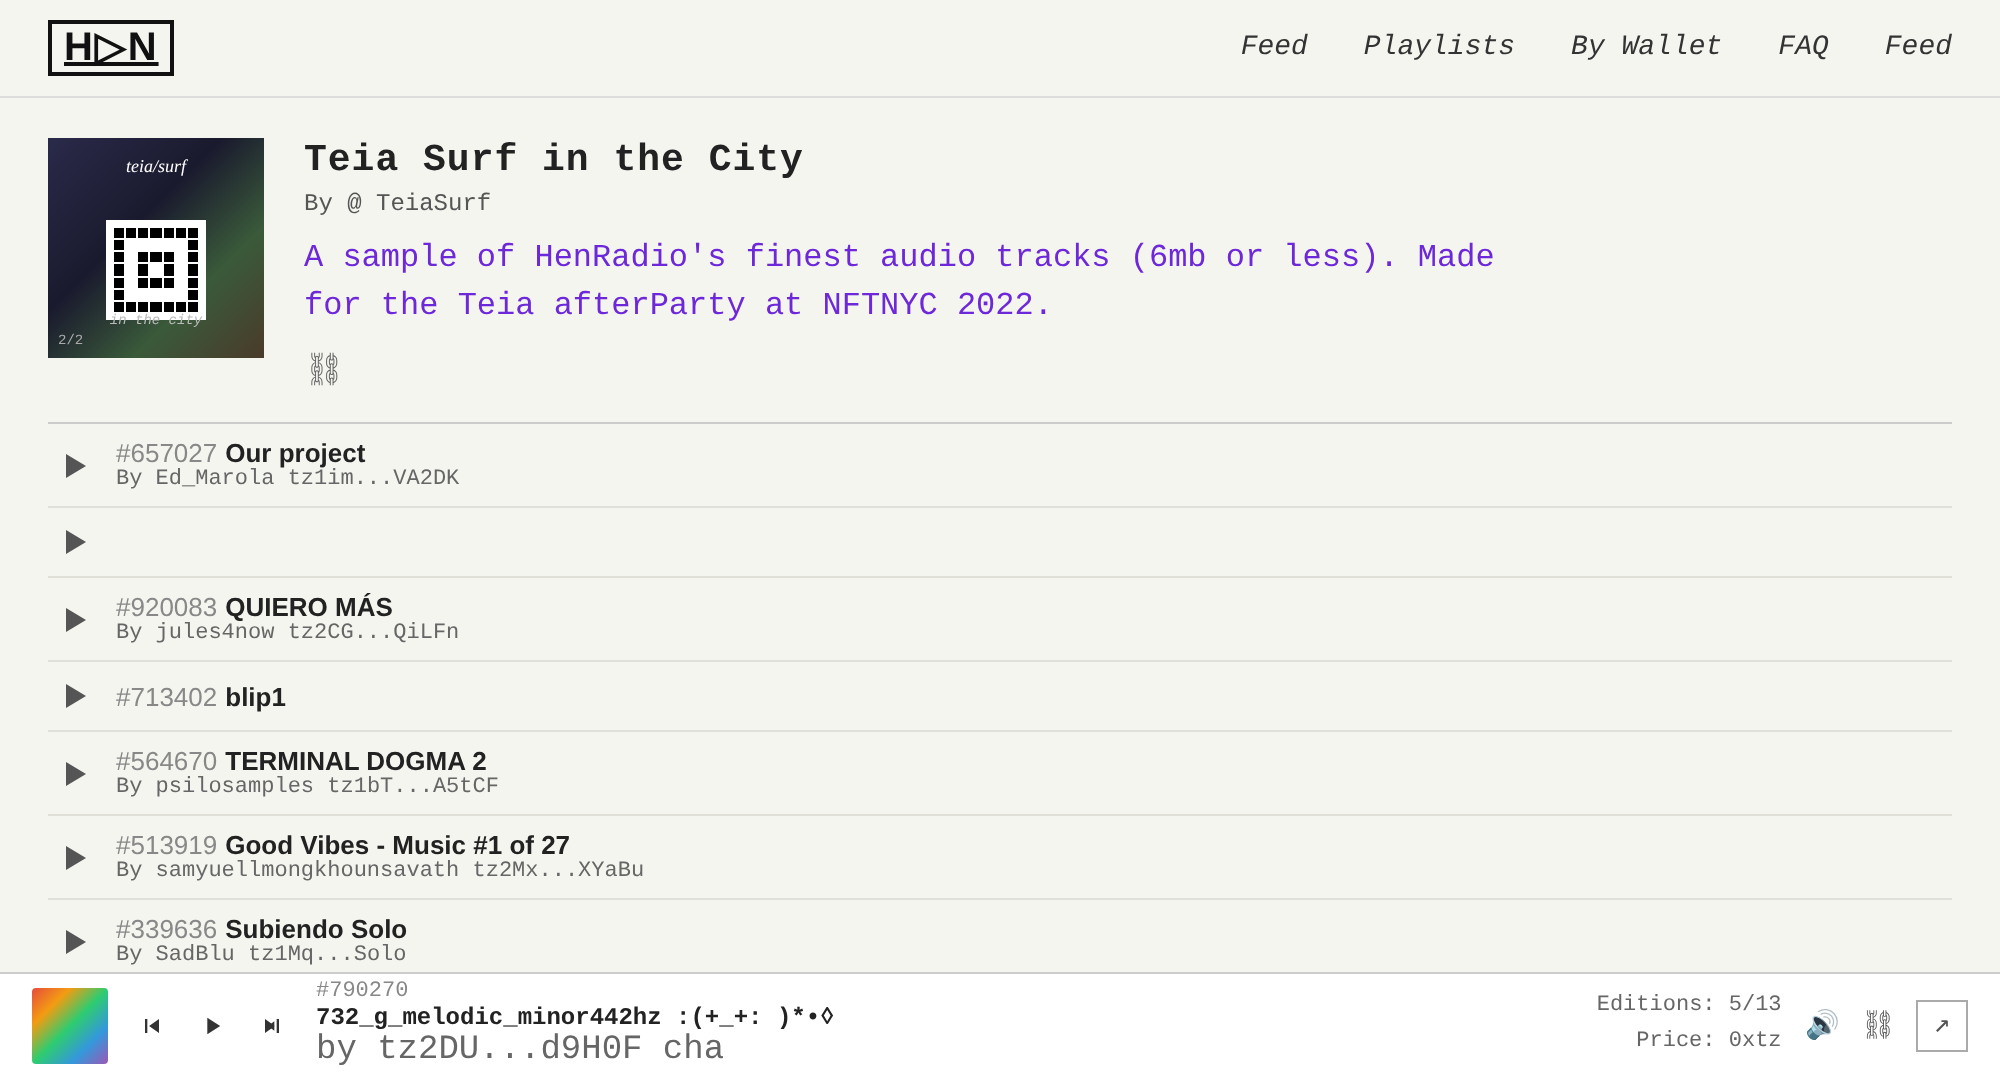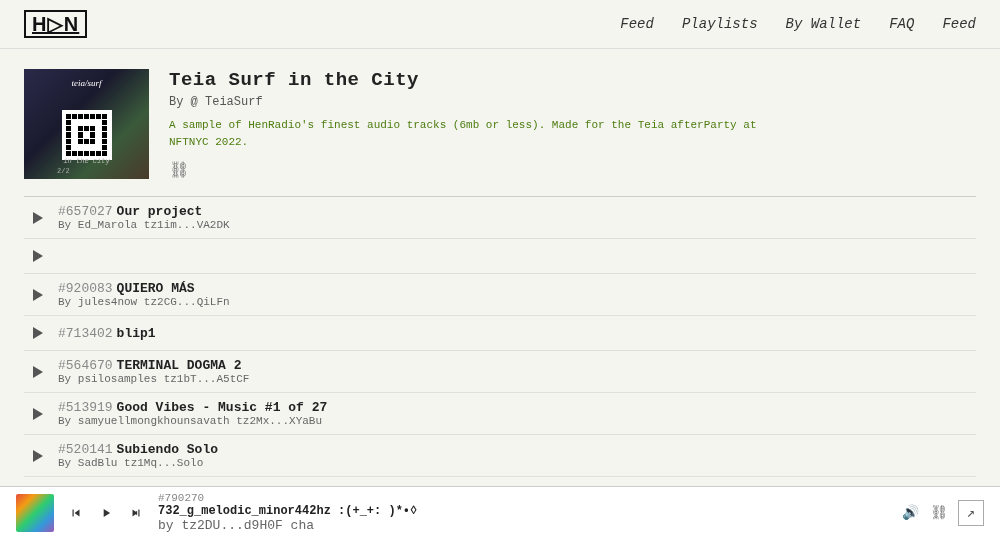--- a/index.html
+++ b/index.html
@@ -60,21 +60,21 @@
     }
 
     
     .album-header {
       display: flex;
       align-items: flex-start;
       padding: 20px 0 16px 0;
       gap: 20px;
     }
     .album-art {
-      width: 125px;
+      width: 108px;
       height: 110px;
       flex-shrink: 0;
       background: #333;
       position: relative;
       overflow: hidden;
     }
     .album-art-inner {
       width: 100%;
       height: 100%;
       background: linear-gradient(135deg, #2a2a4a 0%, #1a1a2e 40%, #3a5a3a 70%, #4a3a2a 100%);
@@ -95,38 +95,37 @@
       left: 8px;
       right: 8px;
       line-height: 1.4;
     }
     .album-number {
       position: absolute;
       bottom: 4px;
       left: 5px;
       color: #aaa;
       font-size: 7px;
-      margin-left: 28px;
     }
     .album-info { flex: 1; }
     .album-title {
       font-size: 19px;
       font-weight: bold;
       font-family: 'Courier New', Courier, monospace;
       margin-bottom: 4px;
       letter-spacing: 0.5px;
     }
     .album-by {
       font-size: 12px;
       color: #555;
       margin-bottom: 8px;
     }
     .album-desc {
-      font-size: 11px;
-      color: #4d7c0f;
+      font-size: 16px;
+      color: #6d28d9;
       line-height: 1.5;
       max-width: 600px;
     }
     .link-icon {
       display: inline-block;
       margin-top: 10px;
       cursor: pointer;
       font-size: 16px;
       color: #666;
     }
@@ -155,21 +154,21 @@
     .play-triangle {
       width: 0;
       height: 0;
       border-top: 6px solid transparent;
       border-bottom: 6px solid transparent;
       border-left: 10px solid #555;
     }
     .track-info { flex: 1; }
     .track-title {
       font-size: 13px;
-      font-family: Liberation Mono, monospace;
+      font-family: Liberation Sans, sans-serif;
       color: #222;
       font-weight: bold;
     }
     .track-id {
       color: #888;
       font-weight: normal;
       margin-right: 4px;
     }
     .track-by {
       font-size: 11px;
@@ -231,21 +230,21 @@
     .player-track-name {
       font-size: 12px;
       font-weight: bold;
       color: #222;
       white-space: nowrap;
       overflow: hidden;
       text-overflow: ellipsis;
       display: block;
     }
     .player-track-author {
-      font-size: 13px;
+      font-size: 17px;
       color: #666;
       display: block;
     }
     .player-meta {
       font-size: 11px;
       color: #666;
       text-align: right;
       line-height: 1.6;
     }
     .player-right {
@@ -417,21 +416,21 @@
         <div class="track-title"><span class="track-id">#513919</span><span>Good Vibes - Music #1 of 27</span></div>
         <div class="track-by"><span>By samyuellmongkhounsavath</span> <span>tz2Mx...XYaBu</span></div>
       </div>
     </div>
 
     <div class="track-row">
       <div class="play-btn">
           <div class="play-triangle"></div>
         </div>
       <div class="track-info">
-        <div class="track-title"><span class="track-id">#520141</span><span>Subiendo Solo</span></div>
+        <div class="track-title"><span class="track-id">#339636</span><span>Subiendo Solo</span></div>
         <div class="track-by"><span>By SadBlu</span> <span>tz1Mq...Solo</span></div>
       </div>
     </div>
 
   </div>
 </div>
 
 <div class="player">
   <div class="player-thumb"></div>
   <div class="player-controls">
@@ -450,18 +449,22 @@
           <path d="M6 18l8.5-6L6 6v12zm2.5-6 5.5 4V8z"></path>
           <rect x="16" y="6" width="2" height="12"></rect>
         </svg>
     </div>
   </div>
   <div class="player-info">
     <span class="player-track-id">#790270</span>
     <span class="player-track-name">732_g_melodic_minor442hz :(+_+: )*•◊</span>
     <span class="player-track-author">by tz2DU...d9H0F cha</span>
   </div>
+  <div class="player-meta">
+    <div>Editions: 5/13</div>
+    <div>Price: 0xtz</div>
+  </div>
   <div class="player-right">
     <div class="volume-icon">🔊</div>
     <div class="link-btn">⛓</div>
     <div class="expand-btn">↗</div>
   </div>
 </div>
 
 </body></html>

